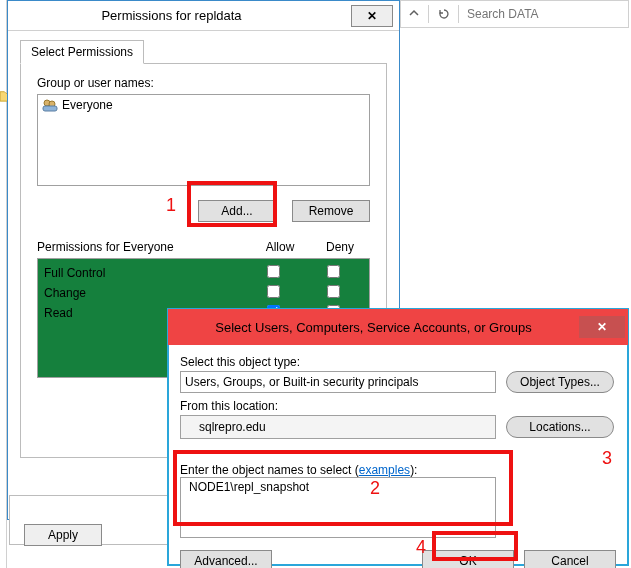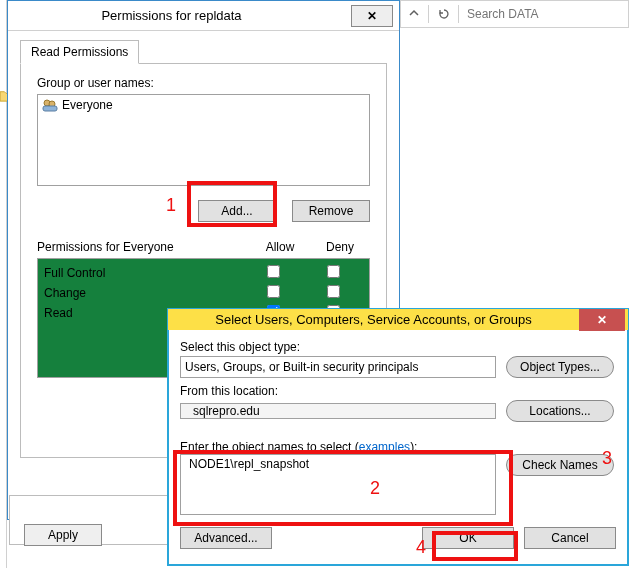--- a/index.html
+++ b/index.html
@@ -177,22 +177,22 @@
   .sel-dialog {
     position: absolute;
     left: 167px; top: 308px;
     width: 462px;
     height: 258px;
     background: #fff;
     border: 1px solid #2aa6da;
     box-shadow: 0 0 0 1px #2aa6da inset;
   }
   .sel-title {
-    height: 21px;
-    background: #fde047;
+    height: 36px;
+    background: #ef4444;
     display: flex;
     align-items: center;
   }
   .sel-title .t {
     flex: 1; text-align: center;
     color: #000;
     font-size: 13px;
   }
   .sel-close {
     width: 46px; height: 22px;
@@ -218,28 +218,28 @@
   .sel-input {
     border: 1px solid #a0a0a0;
     height: 22px;
     padding: 2px 4px;
     background: #fff;
     font-size: 12px;
     width: 100%;
   }
   .sel-loc {
     border: 1px solid #a0a0a0;
-    height: 16px;
-    padding: 2px 12px;
+    height: 24px;
+    padding: 2px 18px;
     background: #f4f4f4;
     font-size: 12px;
     width: 100%;
     display:flex; align-items:center;
   }
-  .sel-names-label { margin-top:18px; }
+  .sel-names-label { margin-top:24px; }
   .sel-names-label a { color: #0066cc; text-decoration: underline; cursor:pointer;}
   .sel-names {
     border: 1px solid #a0a0a0;
     height: 61px;
     width: 100%;
     padding: 2px 8px;
     resize: none;
     font-size: 12px;
     font-family: inherit;
   }
@@ -291,21 +291,21 @@
 </div>
 
 <div class="perm-dialog">
   <div class="perm-title">
     <div class="title-text">Permissions for repldata</div>
     <div class="perm-close">
       <span>✕</span>
     </div>
   </div>
   <div class="perm-body">
-    <div class="tab">Read Permissions</div>
+    <div class="tab">Select Permissions</div>
     <div class="tab-panel">
       <div class="group-label">Group or user names:</div>
       <div class="listbox">
         <div class="listitem">
           <svg class="usericon" viewBox="0 0 16 14">
             <circle cx="5" cy="5" r="3" fill="#d9b36a" stroke="#9b7a2f"></circle>
             <circle cx="10" cy="6" r="3" fill="#d9b36a" stroke="#9b7a2f"></circle>
             <rect x="1" y="8" width="14" height="5" rx="2" fill="#8fb4d9" stroke="#5a7fa3"></rect>
           </svg>
           <span>Everyone</span>
@@ -370,21 +370,20 @@
         <span>sqlrepro.edu</span>
       </div>
       <div class="btn wide-btn">Locations...</div>
     </div>
 
     <div class="sel-names-label">
       <span>Enter the object names to select (</span><a>examples</a><span>):</span>
     </div>
     <div class="sel-row">
       <textarea class="sel-names" style="">NODE1\repl_snapshot</textarea>
-      <div class="btn wide-btn" style="align-self:start">Check Names</div>
     </div>
 
     <div class="sel-bottom">
       <div class="btn sel-btn">Advanced...</div>
       <div class="spacer"></div>
       <div class="btn sel-btn" style="margin-right:10px">OK</div>
       <div class="btn sel-btn">Cancel</div>
     </div>
   </div>
 </div>

